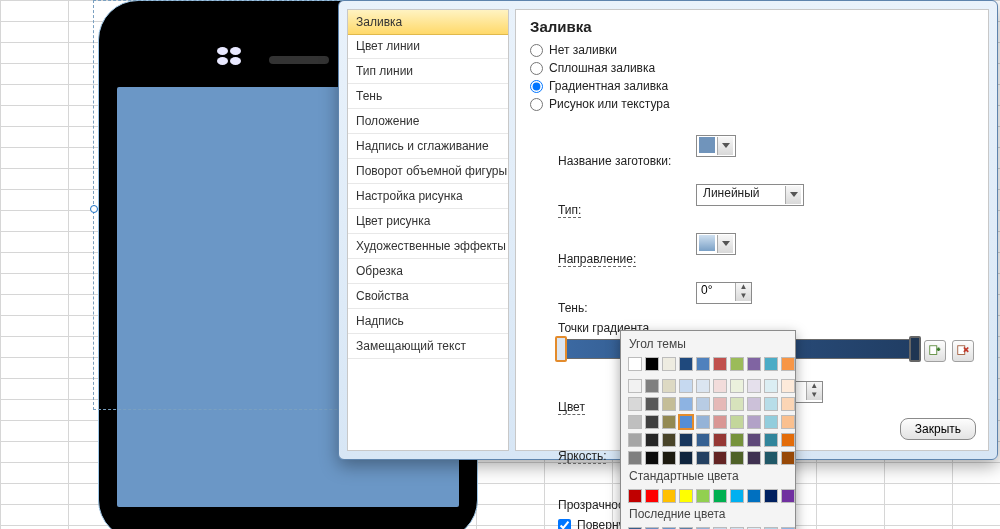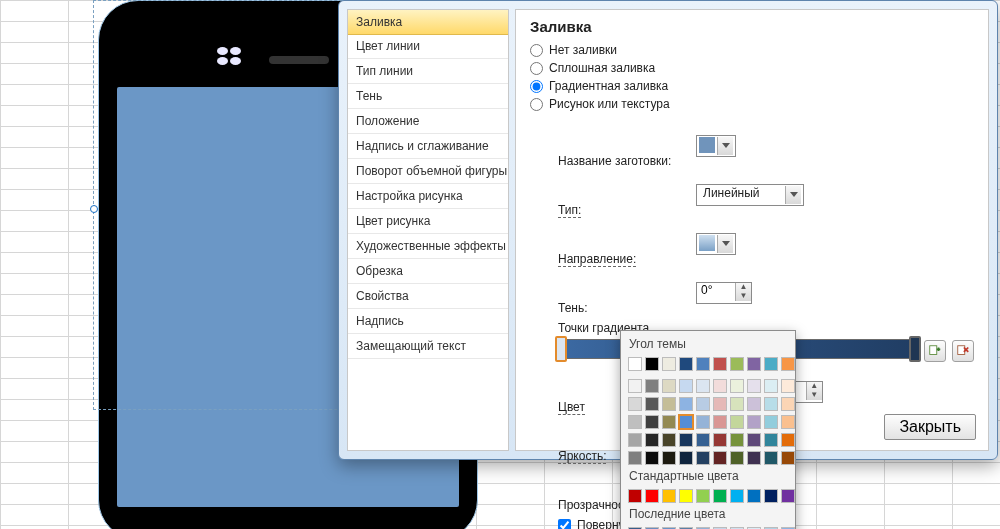--- a/index.html
+++ b/index.html
@@ -125,22 +125,22 @@
   .mini-btn{width:22px;height:22px;border:1px solid #a0a0a0;background:linear-gradient(#fdfdfd,#e0e0e0);display:flex;align-items:center;justify-content:center;border-radius:3px;}
   .mini-btn svg{width:14px;height:14px;}
   .colorbtn{padding:0;}
   .colorbtn .bucket{width:24px;height:20px;display:flex;align-items:center;justify-content:center;position:relative;}
   .colorbtn .bucket .bar{position:absolute;bottom:1px;left:3px;right:3px;height:4px;background:#1f4e8c;}
   .check-row{display:flex;align-items:center;gap:6px;margin-top:6px;}
   .close-btn{
     position:absolute; right:12px; bottom:10px;
     padding:3px 14px;
     background:linear-gradient(#fdfdfd,#e3e3e3);
-    border:1px solid #8b8b8b; border-radius:2px;
-    font-size:16px;
+    border:1px solid #8b8b8b; border-radius:8px;
+    font-size:12px;
   }
   .la{font-size:12px;}
 
   
   .color-pop{
     position:absolute;
     left:620px; top:330px;
     width:176px;
     background:#f4f4f4;
     border:1px solid #8c8c8c;

